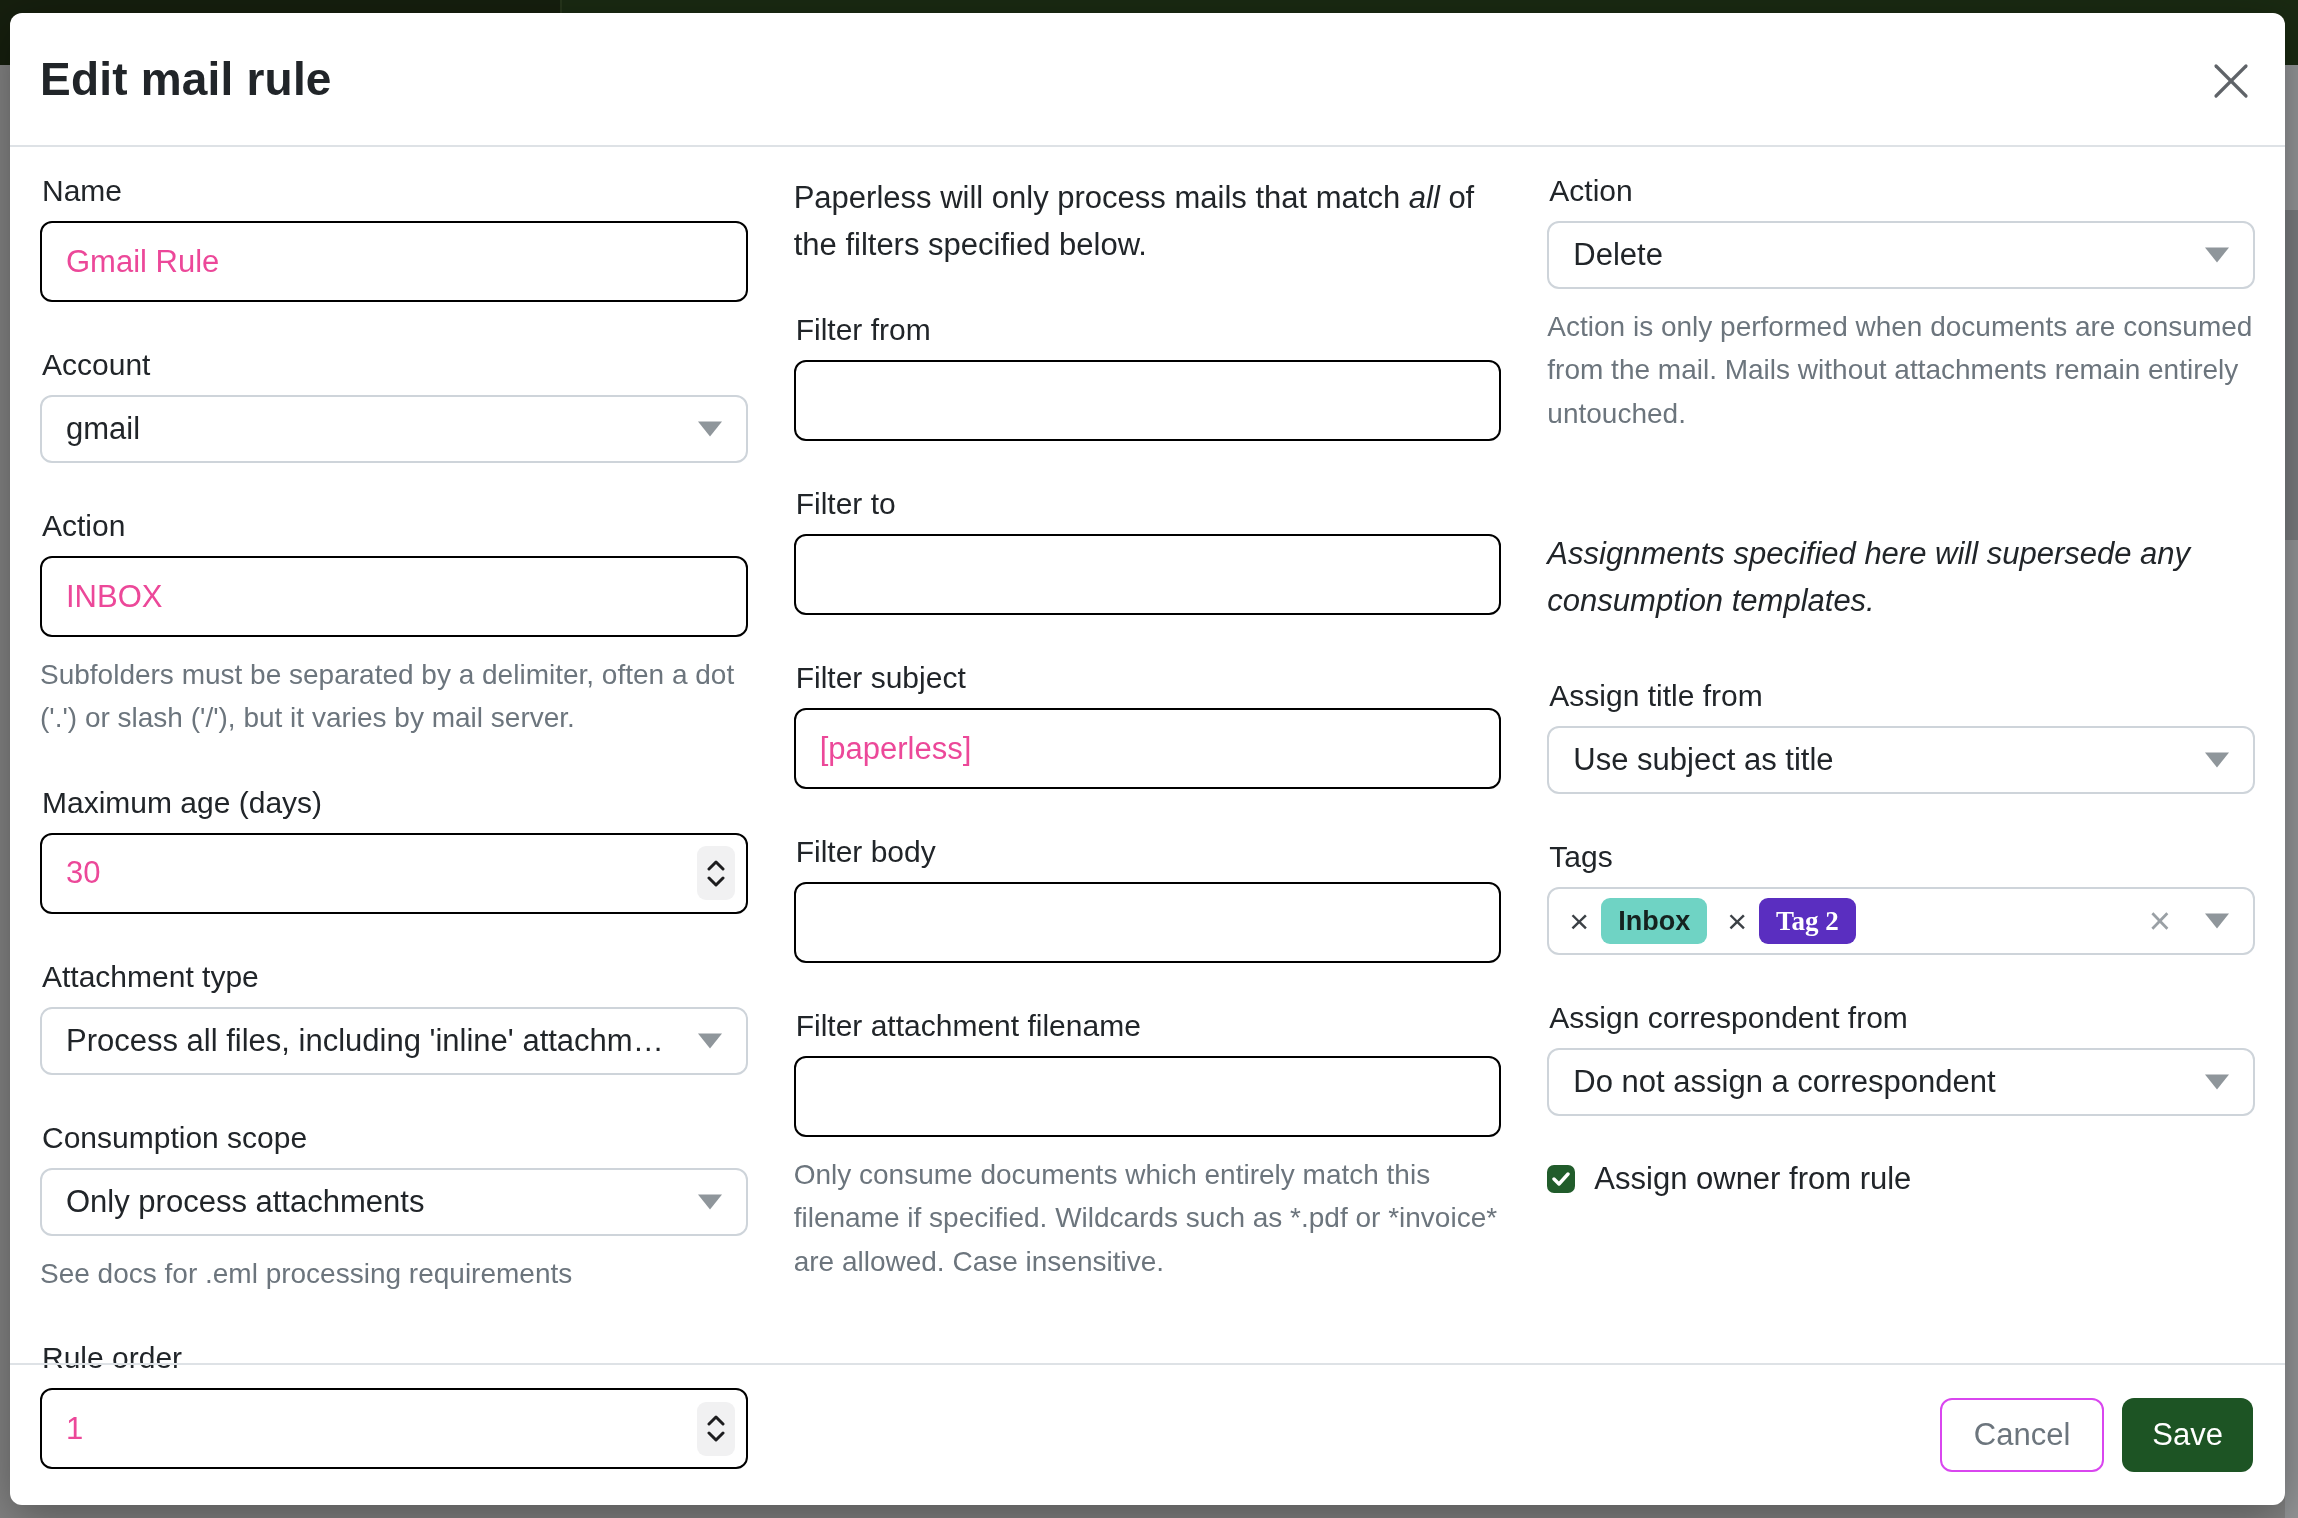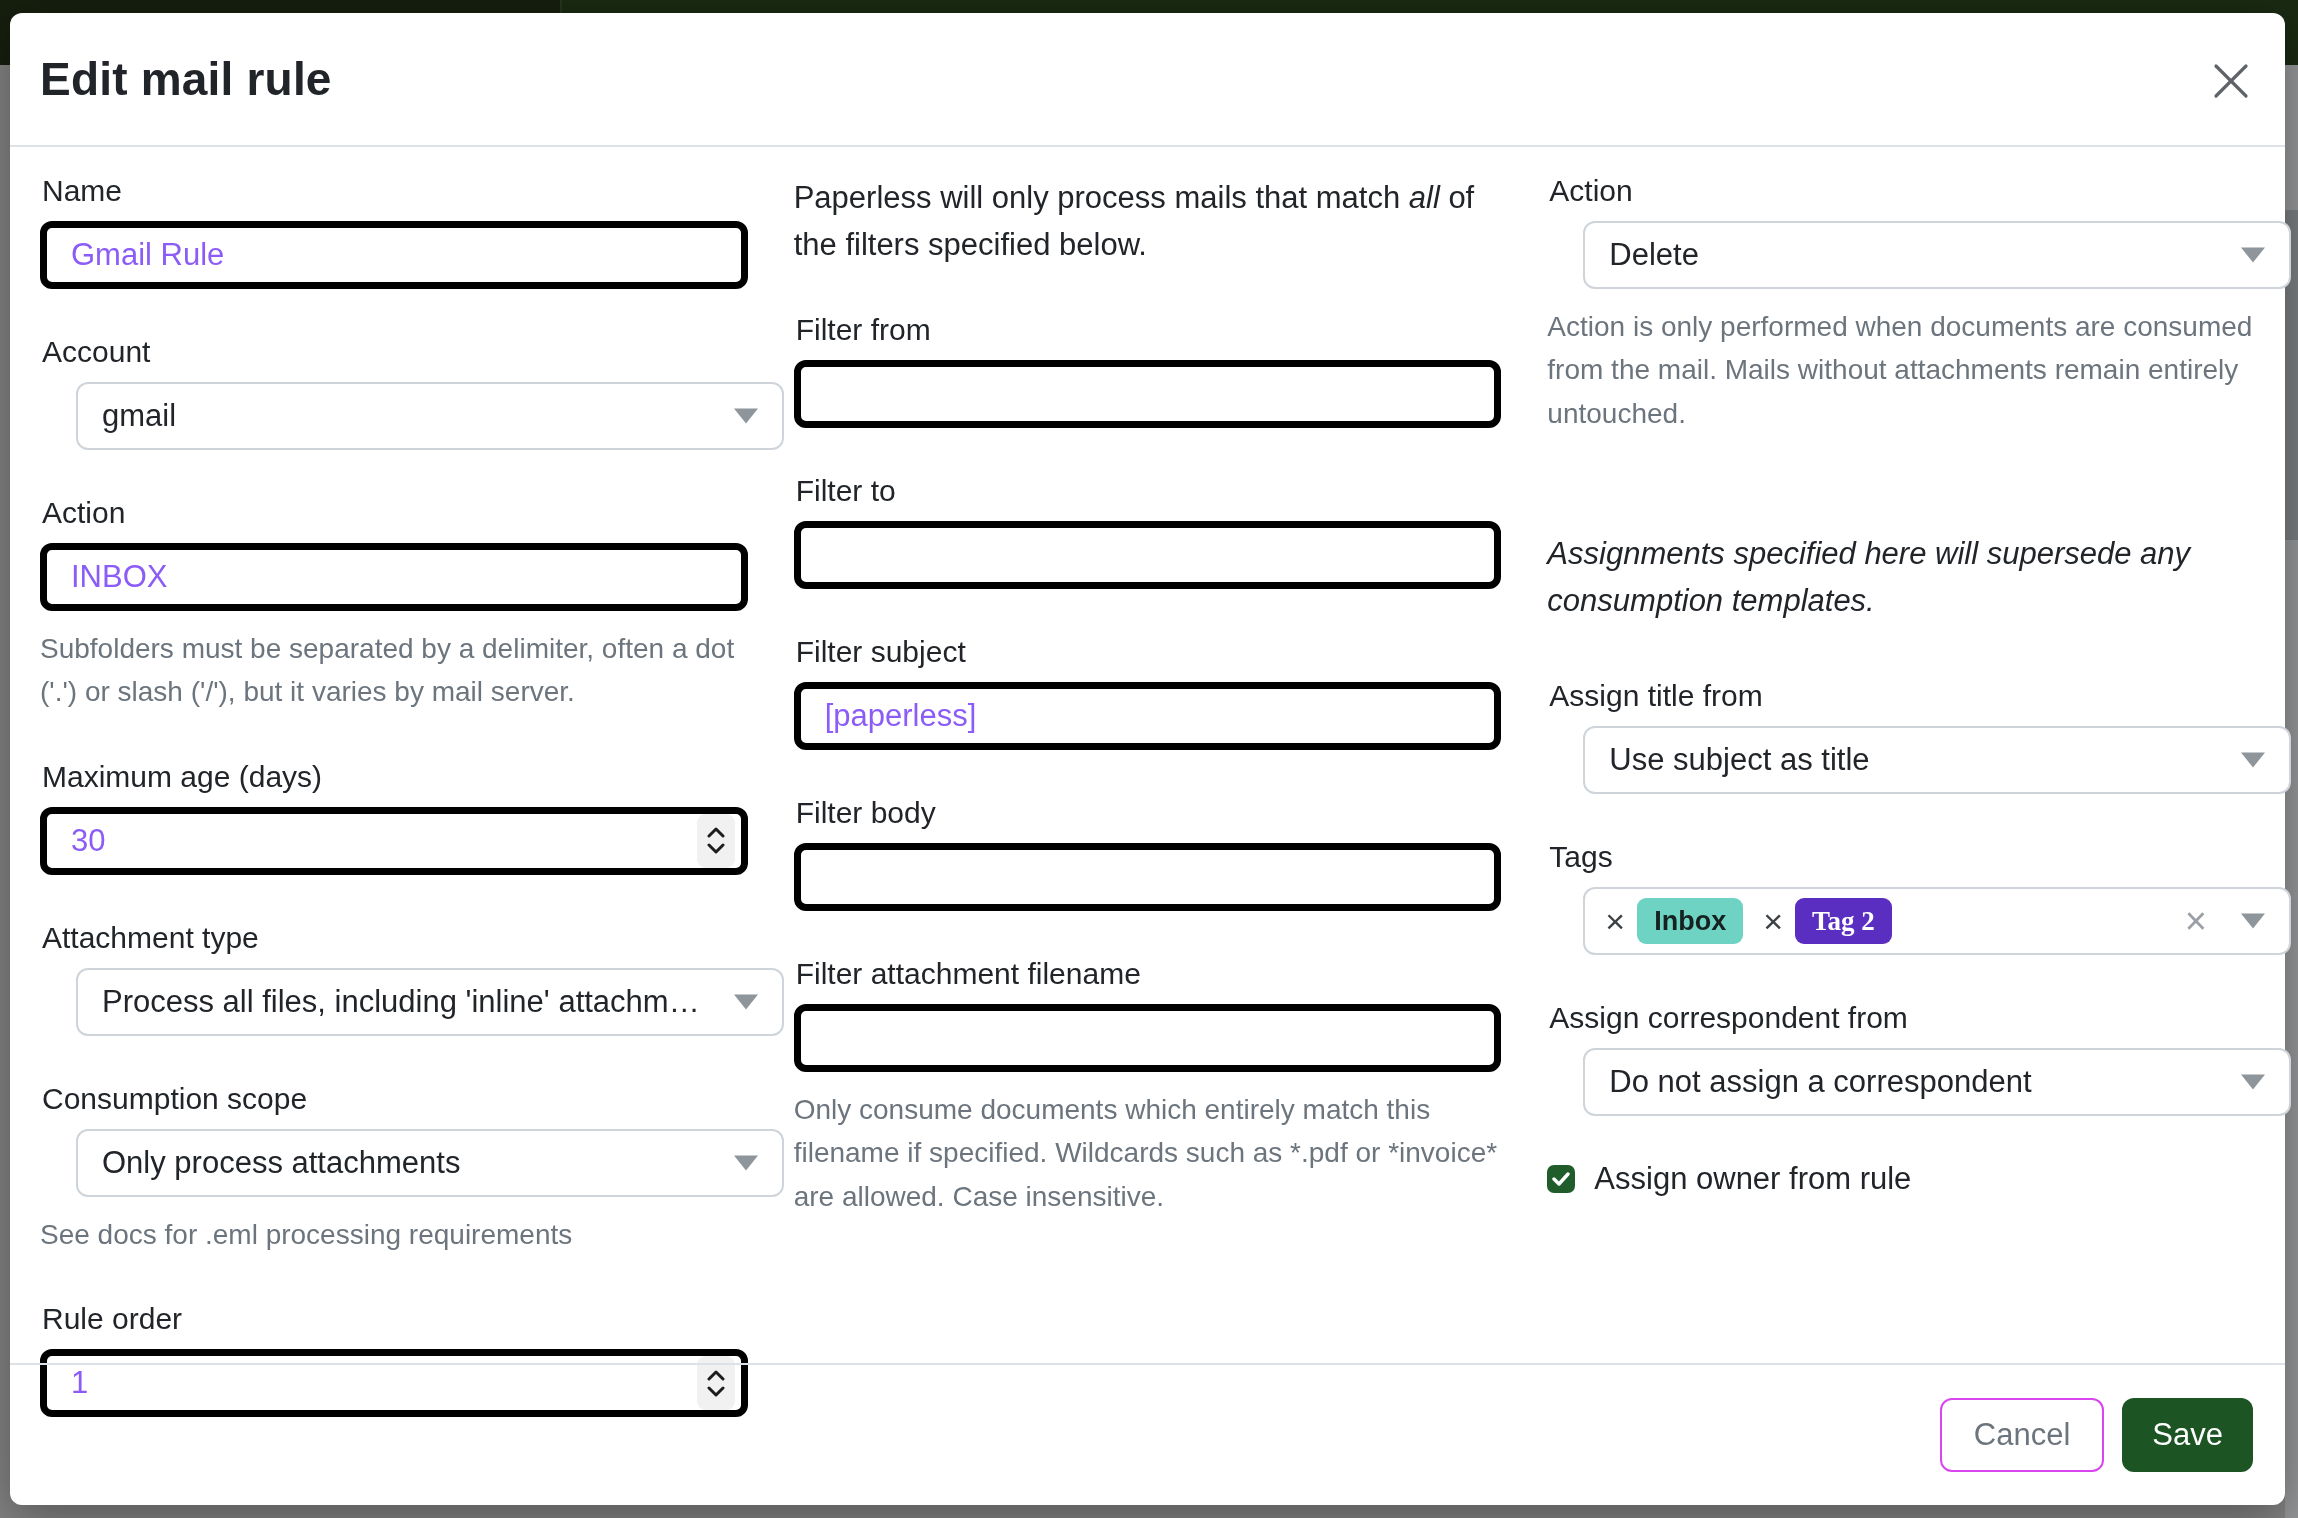--- a/index.html
+++ b/index.html
@@ -39,33 +39,33 @@
   .modal-body {
     position:absolute; left:0; top:134px; right:0; bottom:142px;
     display:flex; gap:46px; padding:26px 30px 0 30px;
   }
   .col { flex:1 1 0; min-width:0; }
 
   .label { font-size:30px; color:#212529; margin:0 0 12px 2px; line-height:1.2; }
   .field { margin-bottom:45px; }
 
   .text-control {
-    display:block; width:100%; height:68px;
-    border:7px solid #000000; border-radius:12px; background:#fff;
-    font-family:"Liberation Sans", sans-serif; font-size:31px; color:#8b5cf6;
+    display:block; width:100%; height:81px;
+    border:2px solid #000000; border-radius:12px; background:#fff;
+    font-family:"Liberation Sans", sans-serif; font-size:31px; color:#ec4899;
     padding:0 24px; outline:none;
   }
   .number-wrap { position:relative; }
   .number-wrap .text-control { padding-right:75px; }
 
   .select-control {
     position:relative; width:100%; height:68px;
     border:2px solid #ced4da; border-radius:12px; background:#fff;
     display:flex; align-items:center; padding:0 70px 0 24px;
-    font-size:31px; color:#212529; cursor:pointer;margin-left:36px;
+    font-size:31px; color:#212529; cursor:pointer;
   }
   .select-value { white-space:nowrap; overflow:hidden; text-overflow:ellipsis; }
   .caret {
     position:absolute; right:24px; top:50%; transform:translateY(-50%);
     width:0; height:0;
     border-left:12px solid transparent; border-right:12px solid transparent;
     border-top:15px solid #8f969b;
   }
 
   .stepper {

